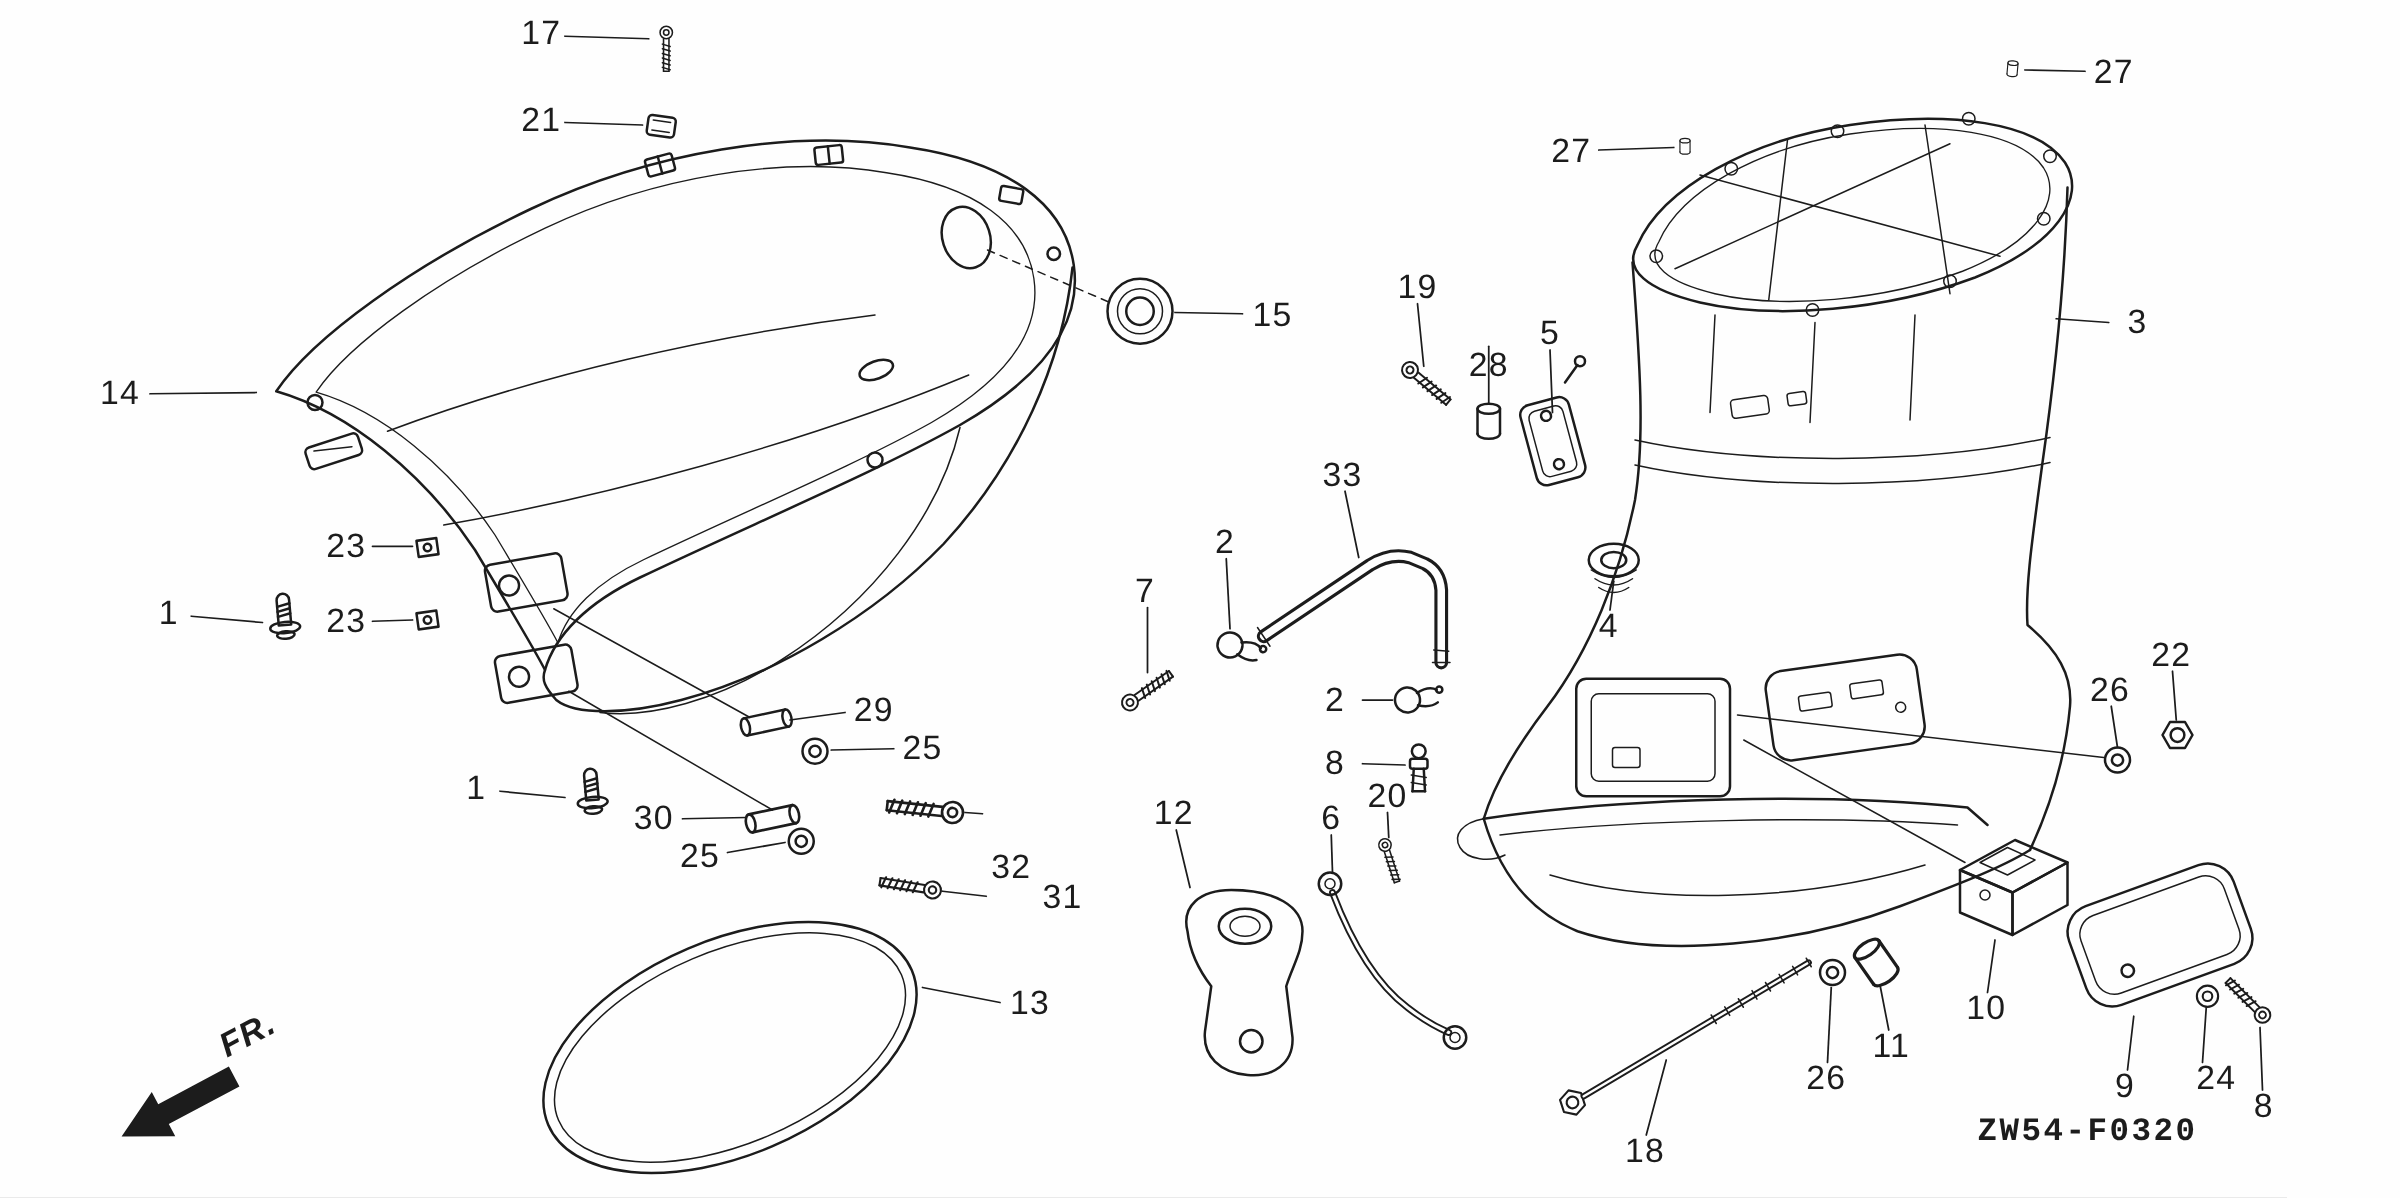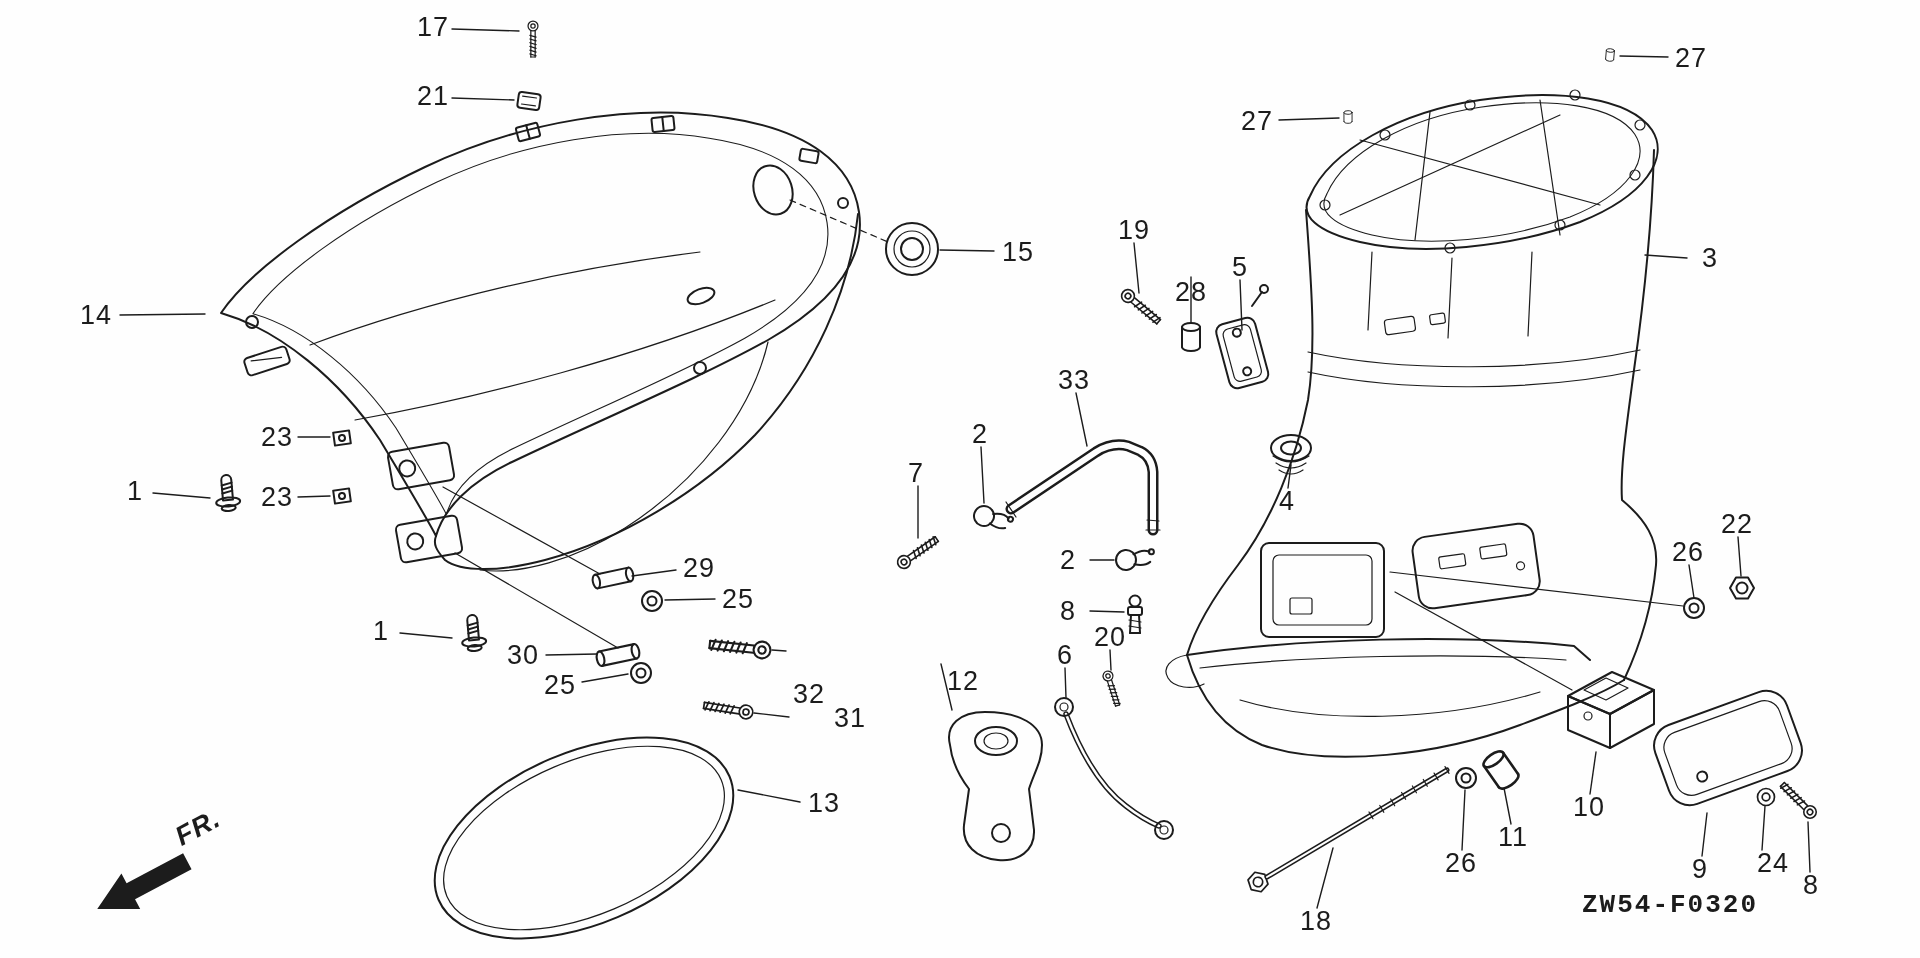--- a/index.html
+++ b/index.html
@@ -347,21 +347,21 @@
       <div class="callout" style="left: 1191px; top: 264px; margin-top: 28px;">28</div>
       <div class="callout" style="left: 1240px; top: 267px;">5</div>
       <div class="callout" style="left: 1074px; top: 380px;">33</div>
       <div class="callout" style="left: 980px; top: 434px;">2</div>
       <div class="callout" style="left: 916px; top: 473px;">7</div>
       <div class="callout" style="left: 1068px; top: 560px;">2</div>
       <div class="callout" style="left: 1068px; top: 611px;">8</div>
       <div class="callout" style="left: 1287px; top: 501px;">4</div>
       <div class="callout" style="left: 1110px; top: 637px;">20</div>
       <div class="callout" style="left: 1065px; top: 655px;">6</div>
-      <div class="callout" style="left: 939px; top: 681px; margin-left: 24px;">12</div>
+      <div class="callout" style="left: 939px; top: 651px;">12</div>
       <div class="callout" style="left: 1688px; top: 552px;">26</div>
       <div class="callout" style="left: 1737px; top: 524px;">22</div>
       <div class="callout" style="left: 1589px; top: 807px;">10</div>
       <div class="callout" style="left: 1513px; top: 837px;">11</div>
       <div class="callout" style="left: 1461px; top: 863px;">26</div>
       <div class="callout" style="left: 1316px; top: 921px;">18</div>
       <div class="callout" style="left: 1700px; top: 869px;">9</div>
       <div class="callout" style="left: 1761px; top: 863px; margin-left: 12px;">24</div>
       <div class="callout" style="left: 1811px; top: 885px;">8</div>
     </div>

